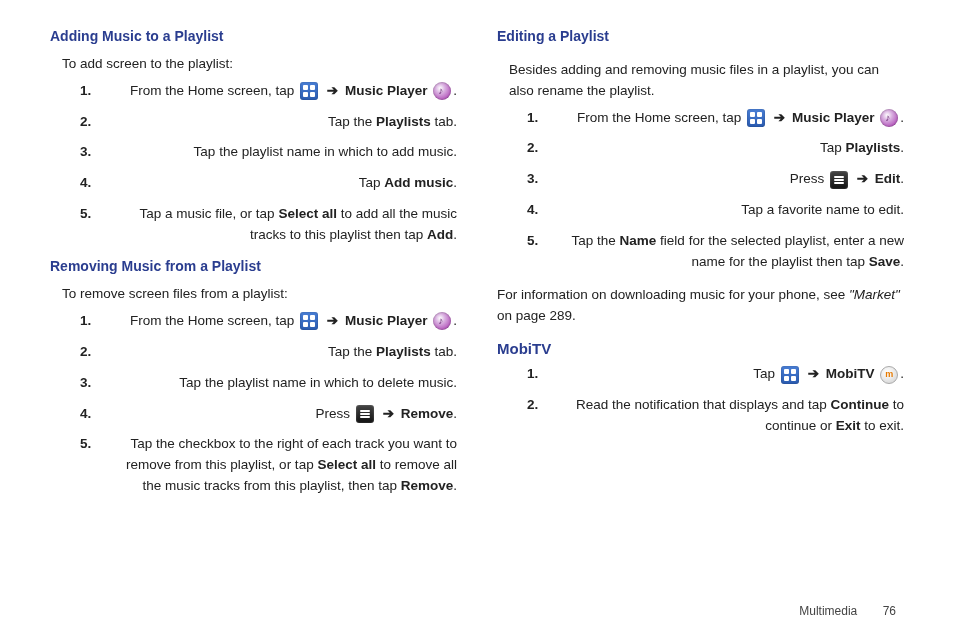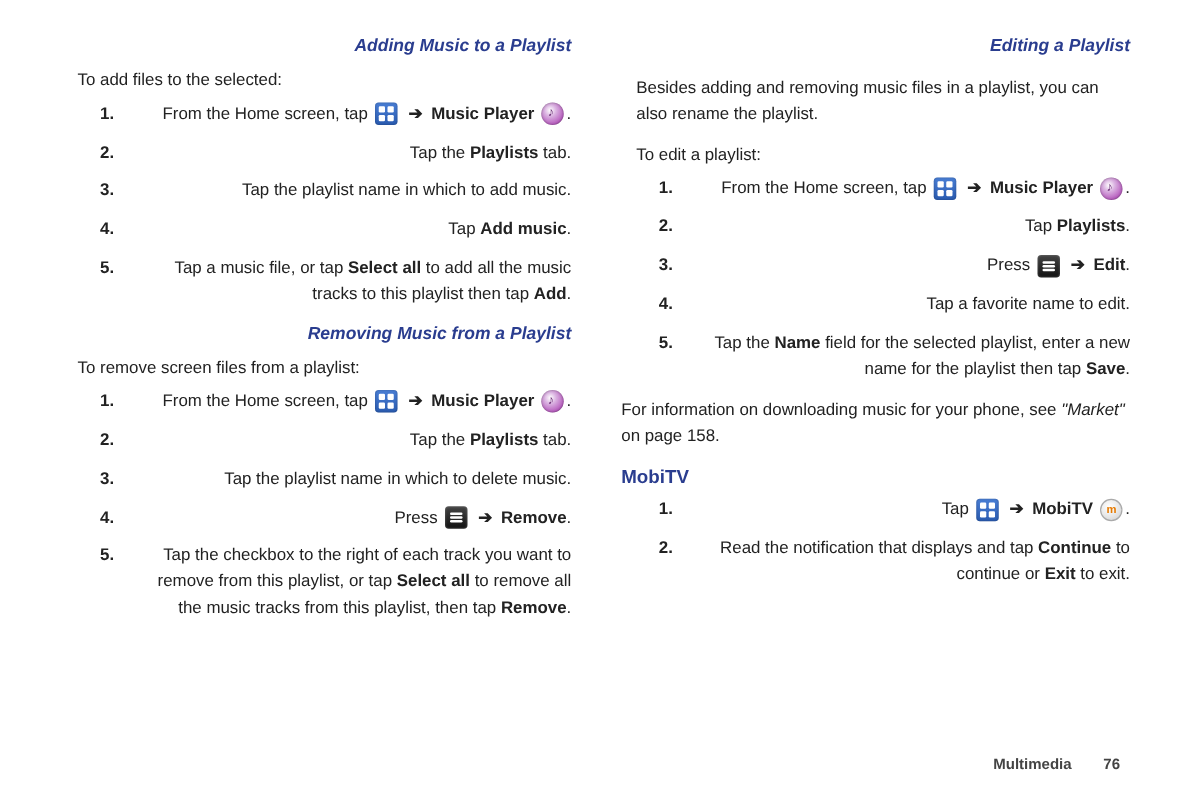--- a/index.html
+++ b/index.html
@@ -19,24 +19,22 @@
     height: 570px;
   }
   .col {
     flex: 1;
     font-size: 13.5px;
     line-height: 1.55;
   }
   .heading-blue {
     color: #2a3d8f;
     font-weight: bold;
-    font-style: italic;
     font-size: 14px;
     margin: 2px 0 6px 0;
-    text-align: right;
   }
   .heading-mobitv {
     color: #2a3d8f;
     font-weight: bold;
     font-size: 15px;
     margin: 10px 0 4px 0;
   }
   .intro {
     margin: 0 0 6px 12px;
   }
@@ -67,21 +65,20 @@
     font-weight: bold;
     margin: 0 3px;
   }
   .ref-italic { font-style: italic; }
   .footer {
     position: absolute;
     bottom: 18px;
     right: 58px;
     font-size: 12px;
     color: #444;
-    font-weight: bold;
   }
   .footer .sec { margin-right: 22px; }
 
   
   .icon {
     display: inline-block;
     vertical-align: middle;
     margin: 0 2px;
   }
   .apps-icon {
@@ -151,21 +148,21 @@
   }
 </style>
 </head>
 <body>
 
 <div class="page">
 
   <div class="col">
 
     <div class="heading-blue">Adding Music to a Playlist</div>
-    <p class="intro">To add files to the selected:</p>
+    <p class="intro">To add screen to the playlist:</p>
 
     <ol class="steps">
       <li>
         <span>From the Home screen, tap </span>
         <span class="icon apps-icon"></span>
         <span class="arrow">➔</span>
         <span class="b">Music Player</span>
         <span class="icon music-icon"></span>.
       </li>
       <li>
@@ -204,21 +201,20 @@
       <li>
         <span>Tap the checkbox to the right of each track you want to remove from this playlist, or tap </span><span class="b">Select all</span><span> to remove all the music tracks from this playlist, then tap </span><span class="b">Remove</span>.
       </li>
     </ol>
   </div>
 
   <div class="col">
 
     <div class="heading-blue">Editing a Playlist</div>
     <p class="body-p">Besides adding and removing music files in a playlist, you can also rename the playlist.</p>
-    <p class="body-p">To edit a playlist:</p>
 
     <ol class="steps">
       <li>
         <span>From the Home screen, tap </span>
         <span class="icon apps-icon"></span>
         <span class="arrow">➔</span>
         <span class="b">Music Player</span>
         <span class="icon music-icon"></span>.
       </li>
       <li>
@@ -230,21 +226,21 @@
         <span class="arrow">➔</span>
         <span class="b">Edit</span>.
       </li>
       <li>Tap a favorite name to edit.</li>
       <li>
         <span>Tap the </span><span class="b">Name</span><span> field for the selected playlist, enter a new name for the playlist then tap </span><span class="b">Save</span>.
       </li>
     </ol>
 
     <p class="body-p" style="margin-left:0">
-      <span>For information on downloading music for your phone, see </span><span class="ref-italic">"Market"</span><span> on page 158.</span>
+      <span>For information on downloading music for your phone, see </span><span class="ref-italic">"Market"</span><span> on page 289.</span>
     </p>
 
     <div class="heading-mobitv">MobiTV</div>
 
     <ol class="steps">
       <li>
         <span>Tap </span>
         <span class="icon apps-icon"></span>
         <span class="arrow">➔</span>
         <span class="b">MobiTV</span>

